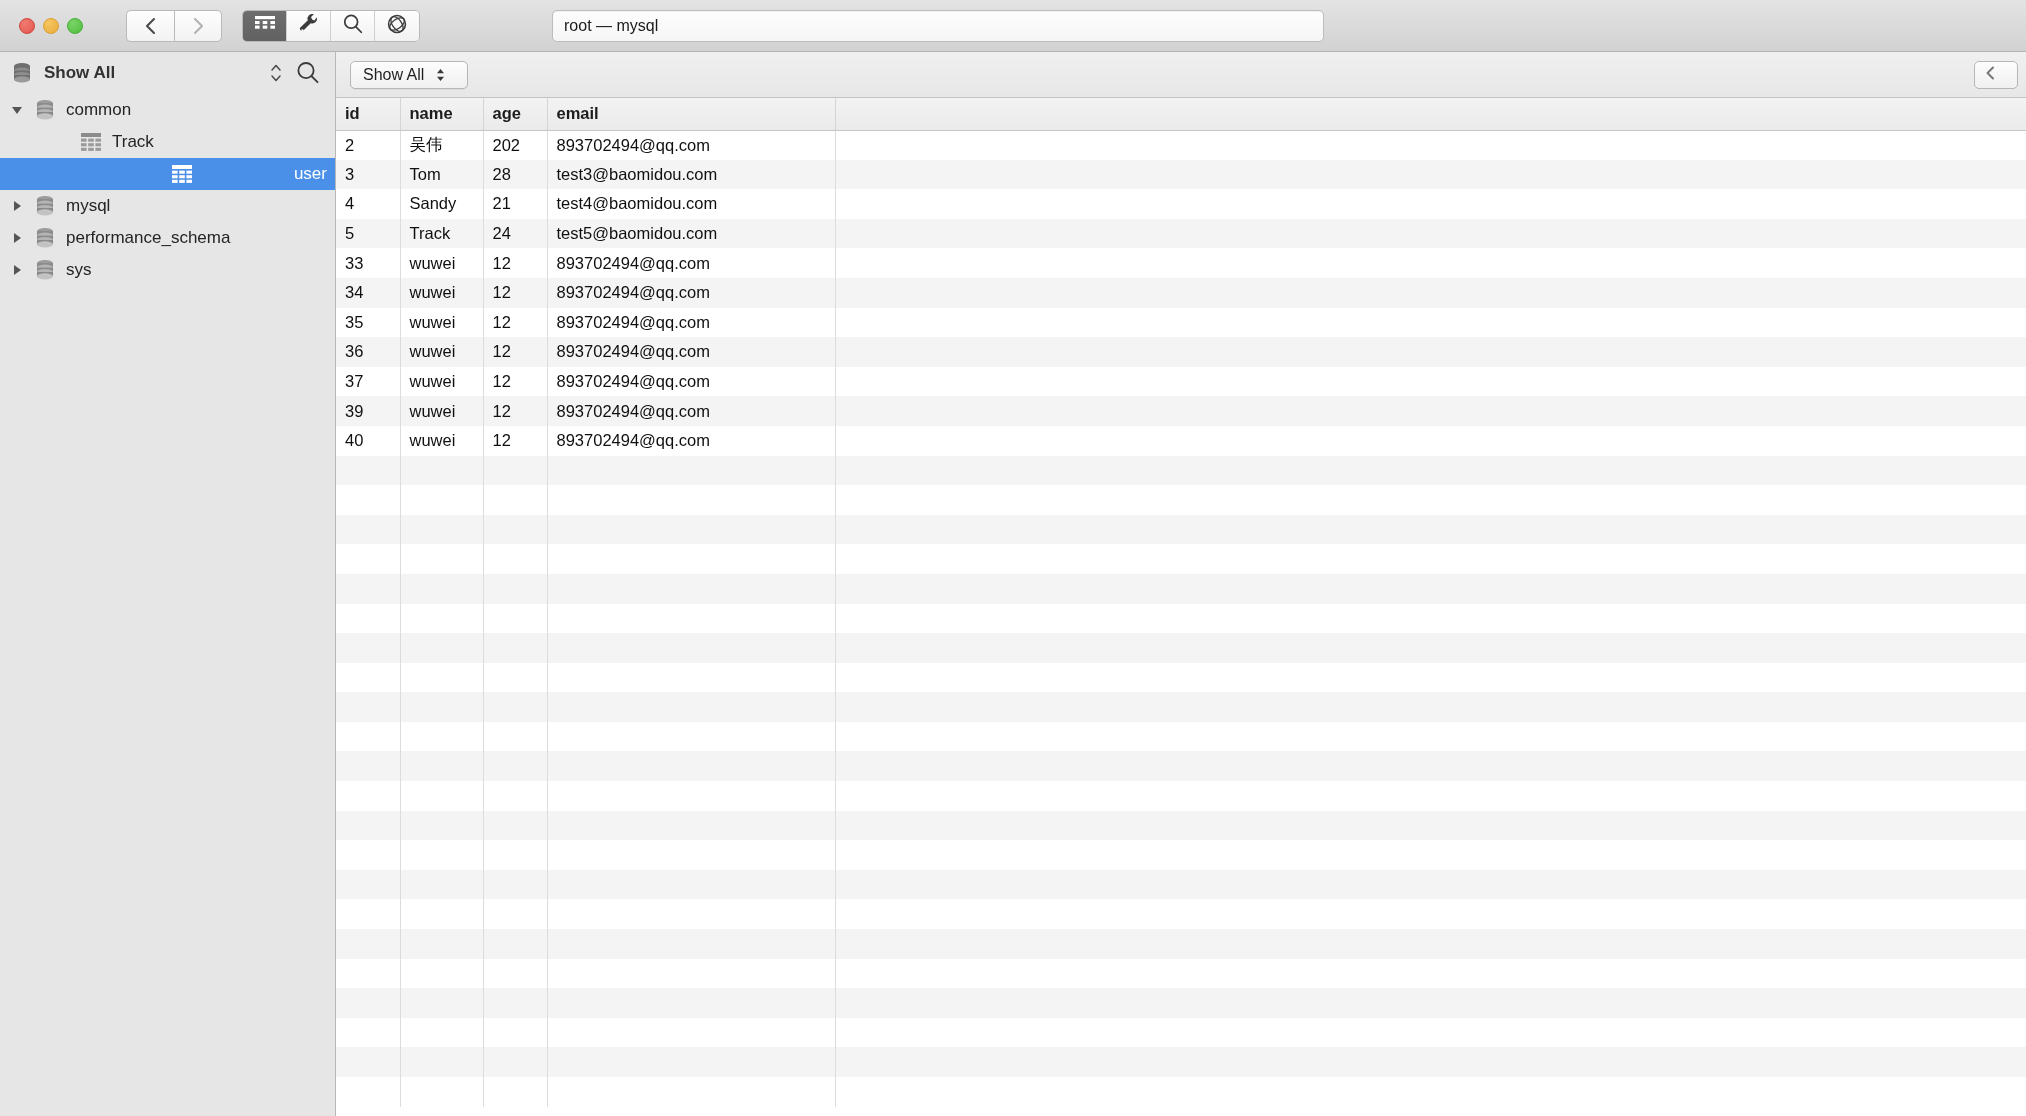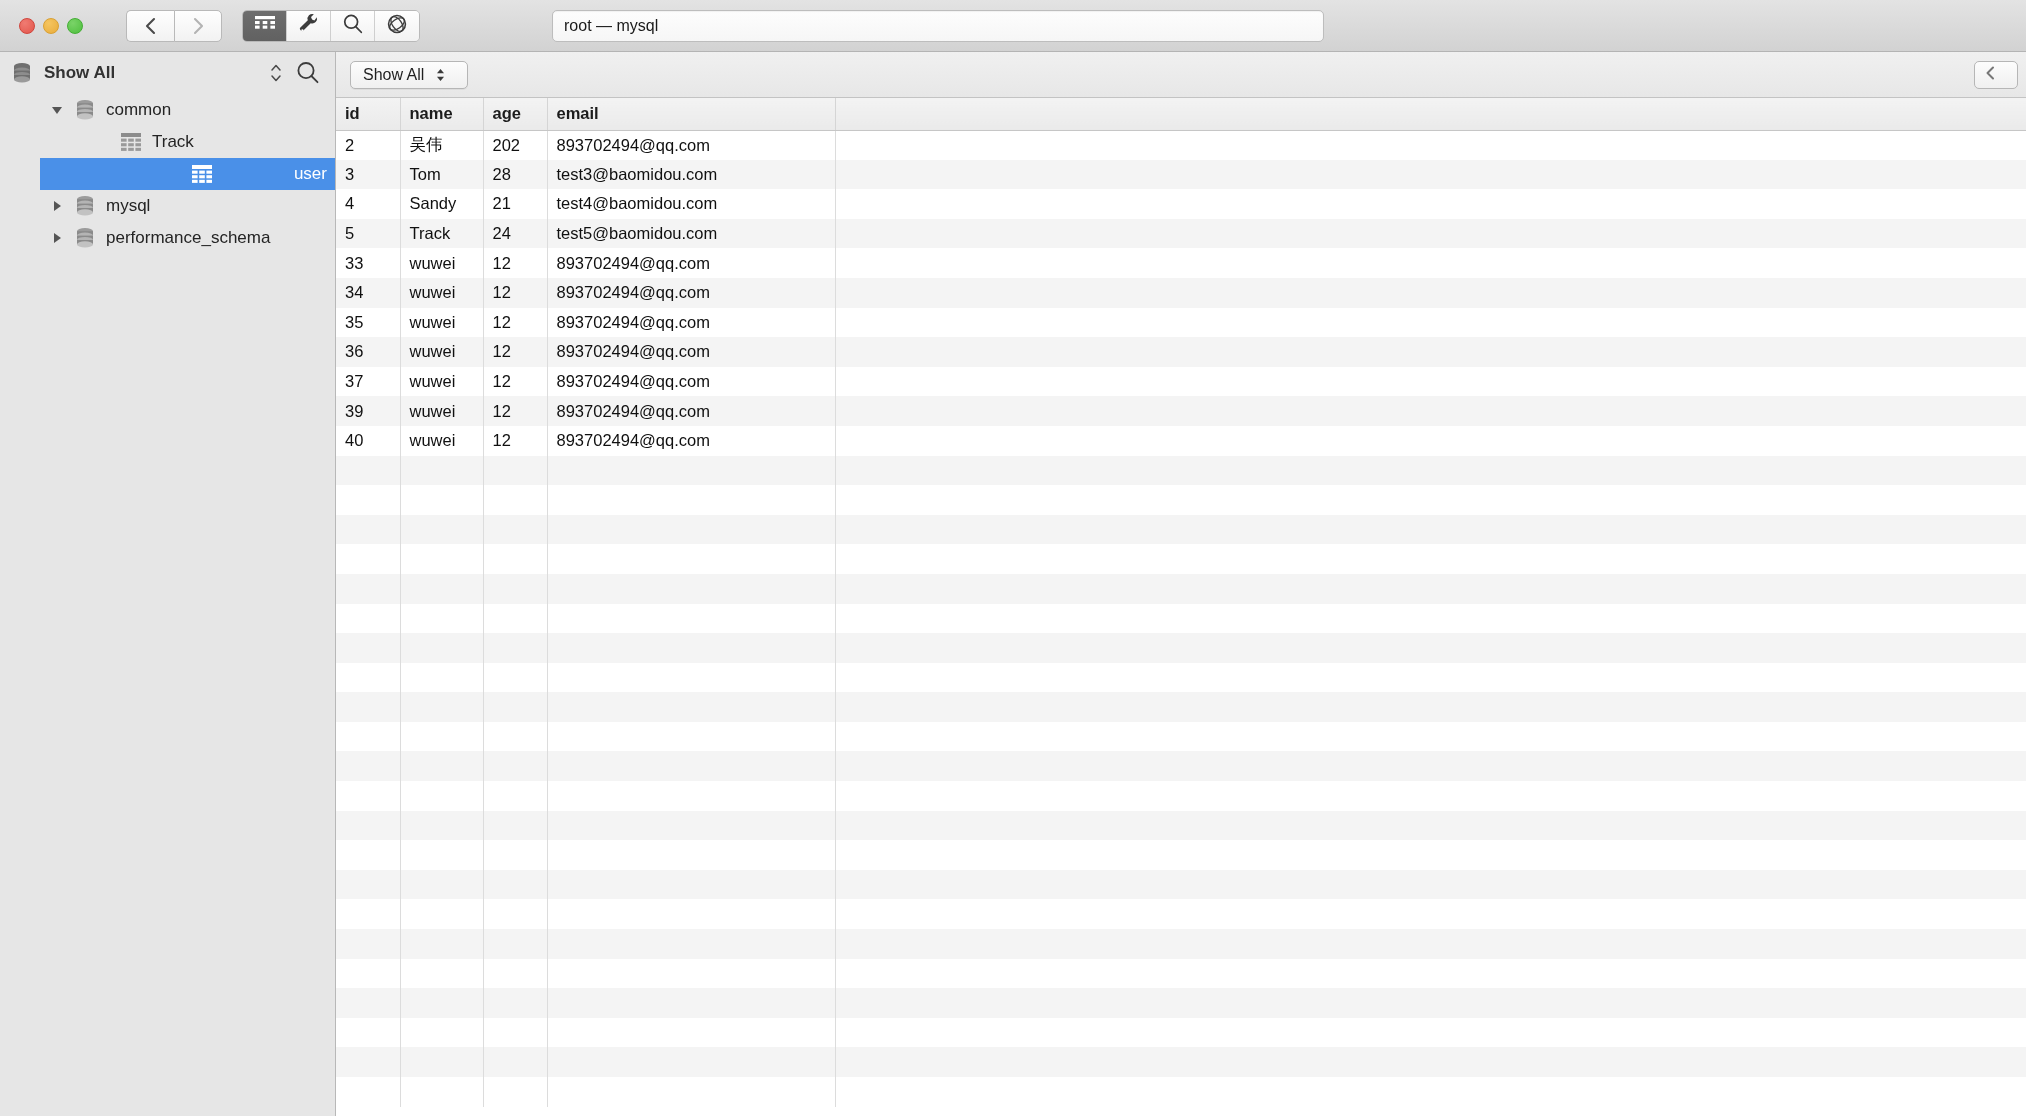--- a/index.html
+++ b/index.html
@@ -112,21 +112,21 @@
   }
   .sb-header .label {
     font-size: 17px; font-weight: bold; color: #333;
     flex: 1;
     margin-left: 4px;
   }
   .sb-ctrl { display: flex; align-items: center; justify-content: center; }
   .sb-ctrl.sortchev { width: 18px; }
   .sb-ctrl.search { width: 30px; }
 
-  .tree { flex: 1; overflow: hidden; padding-top: 0px; margin-left: 40px; }
+  .tree { flex: 1; overflow: hidden; padding-top: 0px; }
   .row {
     height: 32px;
     display: flex; align-items: center;
     font-size: 17px;
     color: #242424;
     padding-right: 8px;
   }
   .row.selected { background: #4a90e8; color: #fff; justify-content: space-between; }
   .disc {
     width: 26px; min-width: 26px;
@@ -410,20 +410,39 @@
   <rect x="2" y="4.2" width="16" height="4.4" fill="#8a8a8a"></rect>
   <ellipse cx="10" cy="8.6" rx="8" ry="3.1" fill="#b4b4b4"></ellipse>
   <rect x="2" y="8.6" width="16" height="4.4" fill="#8a8a8a"></rect>
   <ellipse cx="10" cy="13" rx="8" ry="3.1" fill="#b4b4b4"></ellipse>
   <rect x="2" y="13" width="16" height="4.4" fill="#8a8a8a"></rect>
   <ellipse cx="10" cy="17.4" rx="8" ry="3.1" fill="#c2c2c2"></ellipse>
 </svg>
             </span>
             <span class="nm">performance_schema</span>
           </div>
+          <div class="row lvl-db">
+            <span class="disc">
+              <svg width="14" height="14" viewBox="0 0 14 14">
+                <polygon points="4,2 11,7 4,12" fill="#555"></polygon>
+              </svg>
+            </span>
+            <span class="ic">
+              <svg width="20" height="22" viewBox="0 0 20 22">
+  <ellipse cx="10" cy="4.2" rx="8" ry="3.1" fill="#9b9b9b"></ellipse>
+  <rect x="2" y="4.2" width="16" height="4.4" fill="#8a8a8a"></rect>
+  <ellipse cx="10" cy="8.6" rx="8" ry="3.1" fill="#b4b4b4"></ellipse>
+  <rect x="2" y="8.6" width="16" height="4.4" fill="#8a8a8a"></rect>
+  <ellipse cx="10" cy="13" rx="8" ry="3.1" fill="#b4b4b4"></ellipse>
+  <rect x="2" y="13" width="16" height="4.4" fill="#8a8a8a"></rect>
+  <ellipse cx="10" cy="17.4" rx="8" ry="3.1" fill="#c2c2c2"></ellipse>
+</svg>
+            </span>
+            <span class="nm">sys</span>
+          </div>
         </div>
     </div>
 
     <div class="content">
 
       <div class="filterbar">
         <div class="popup">
           <span>Show All</span>
           <span class="arrows">
             <svg width="9" height="14" viewBox="0 0 9 14">

